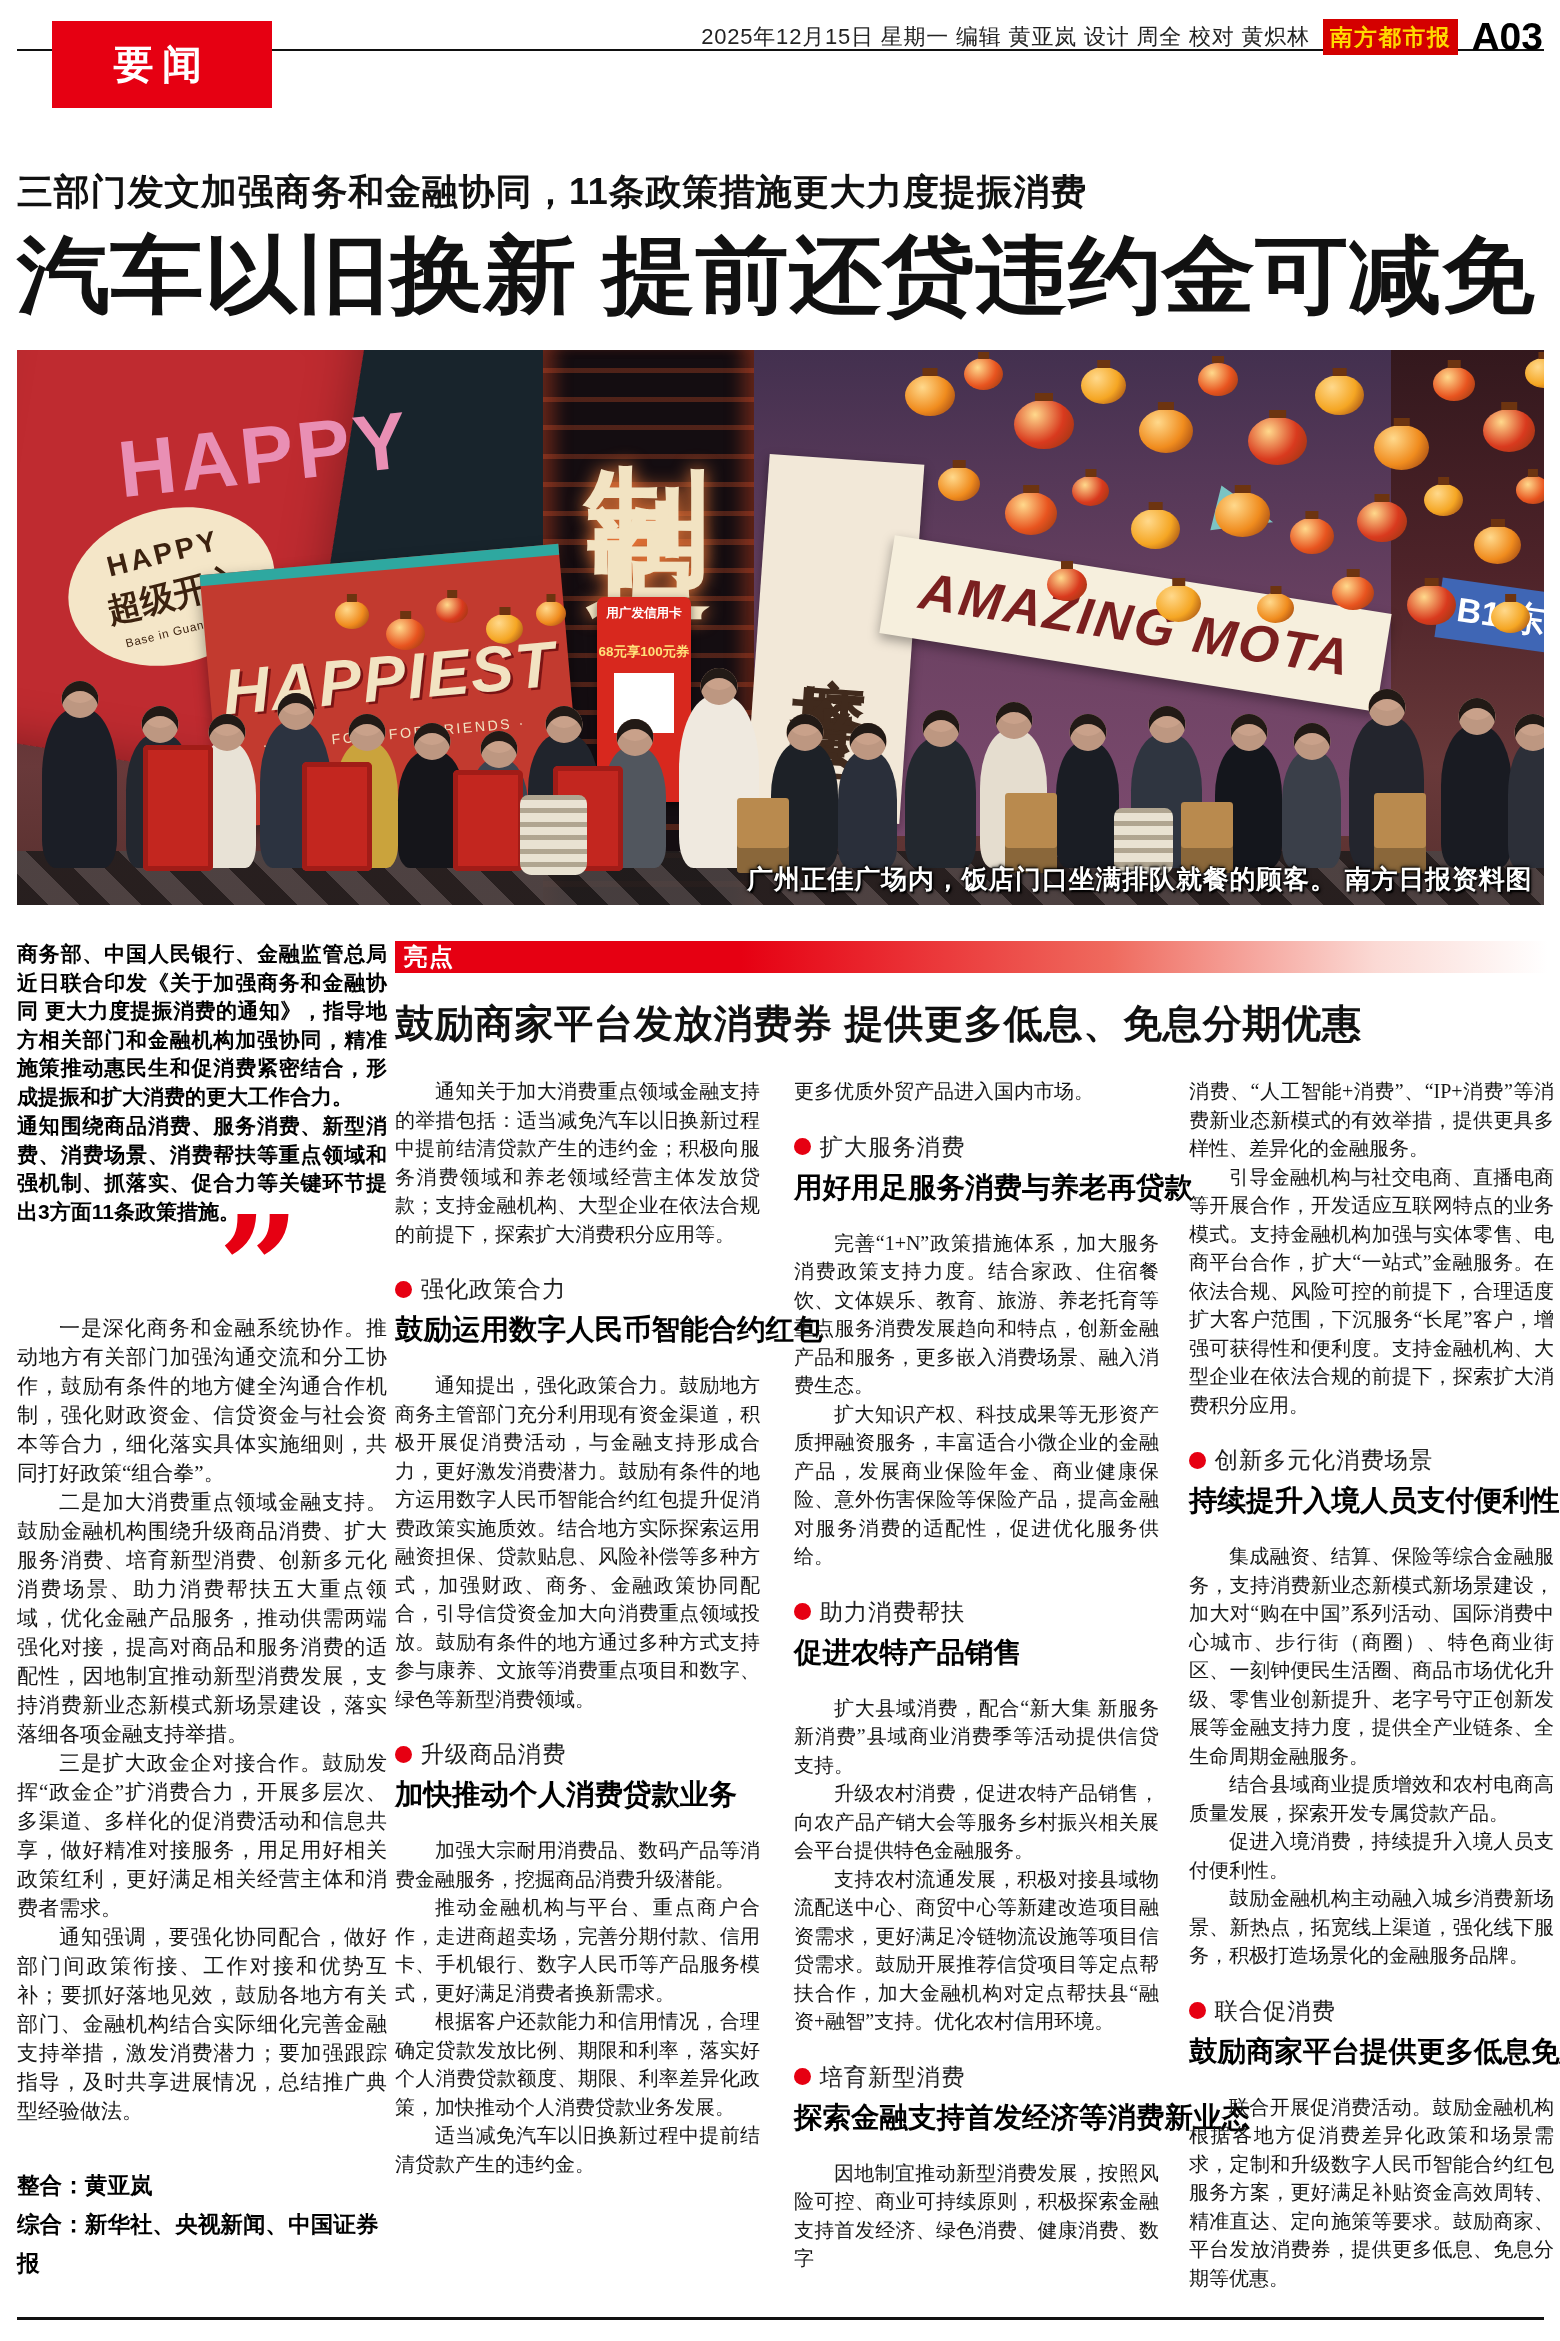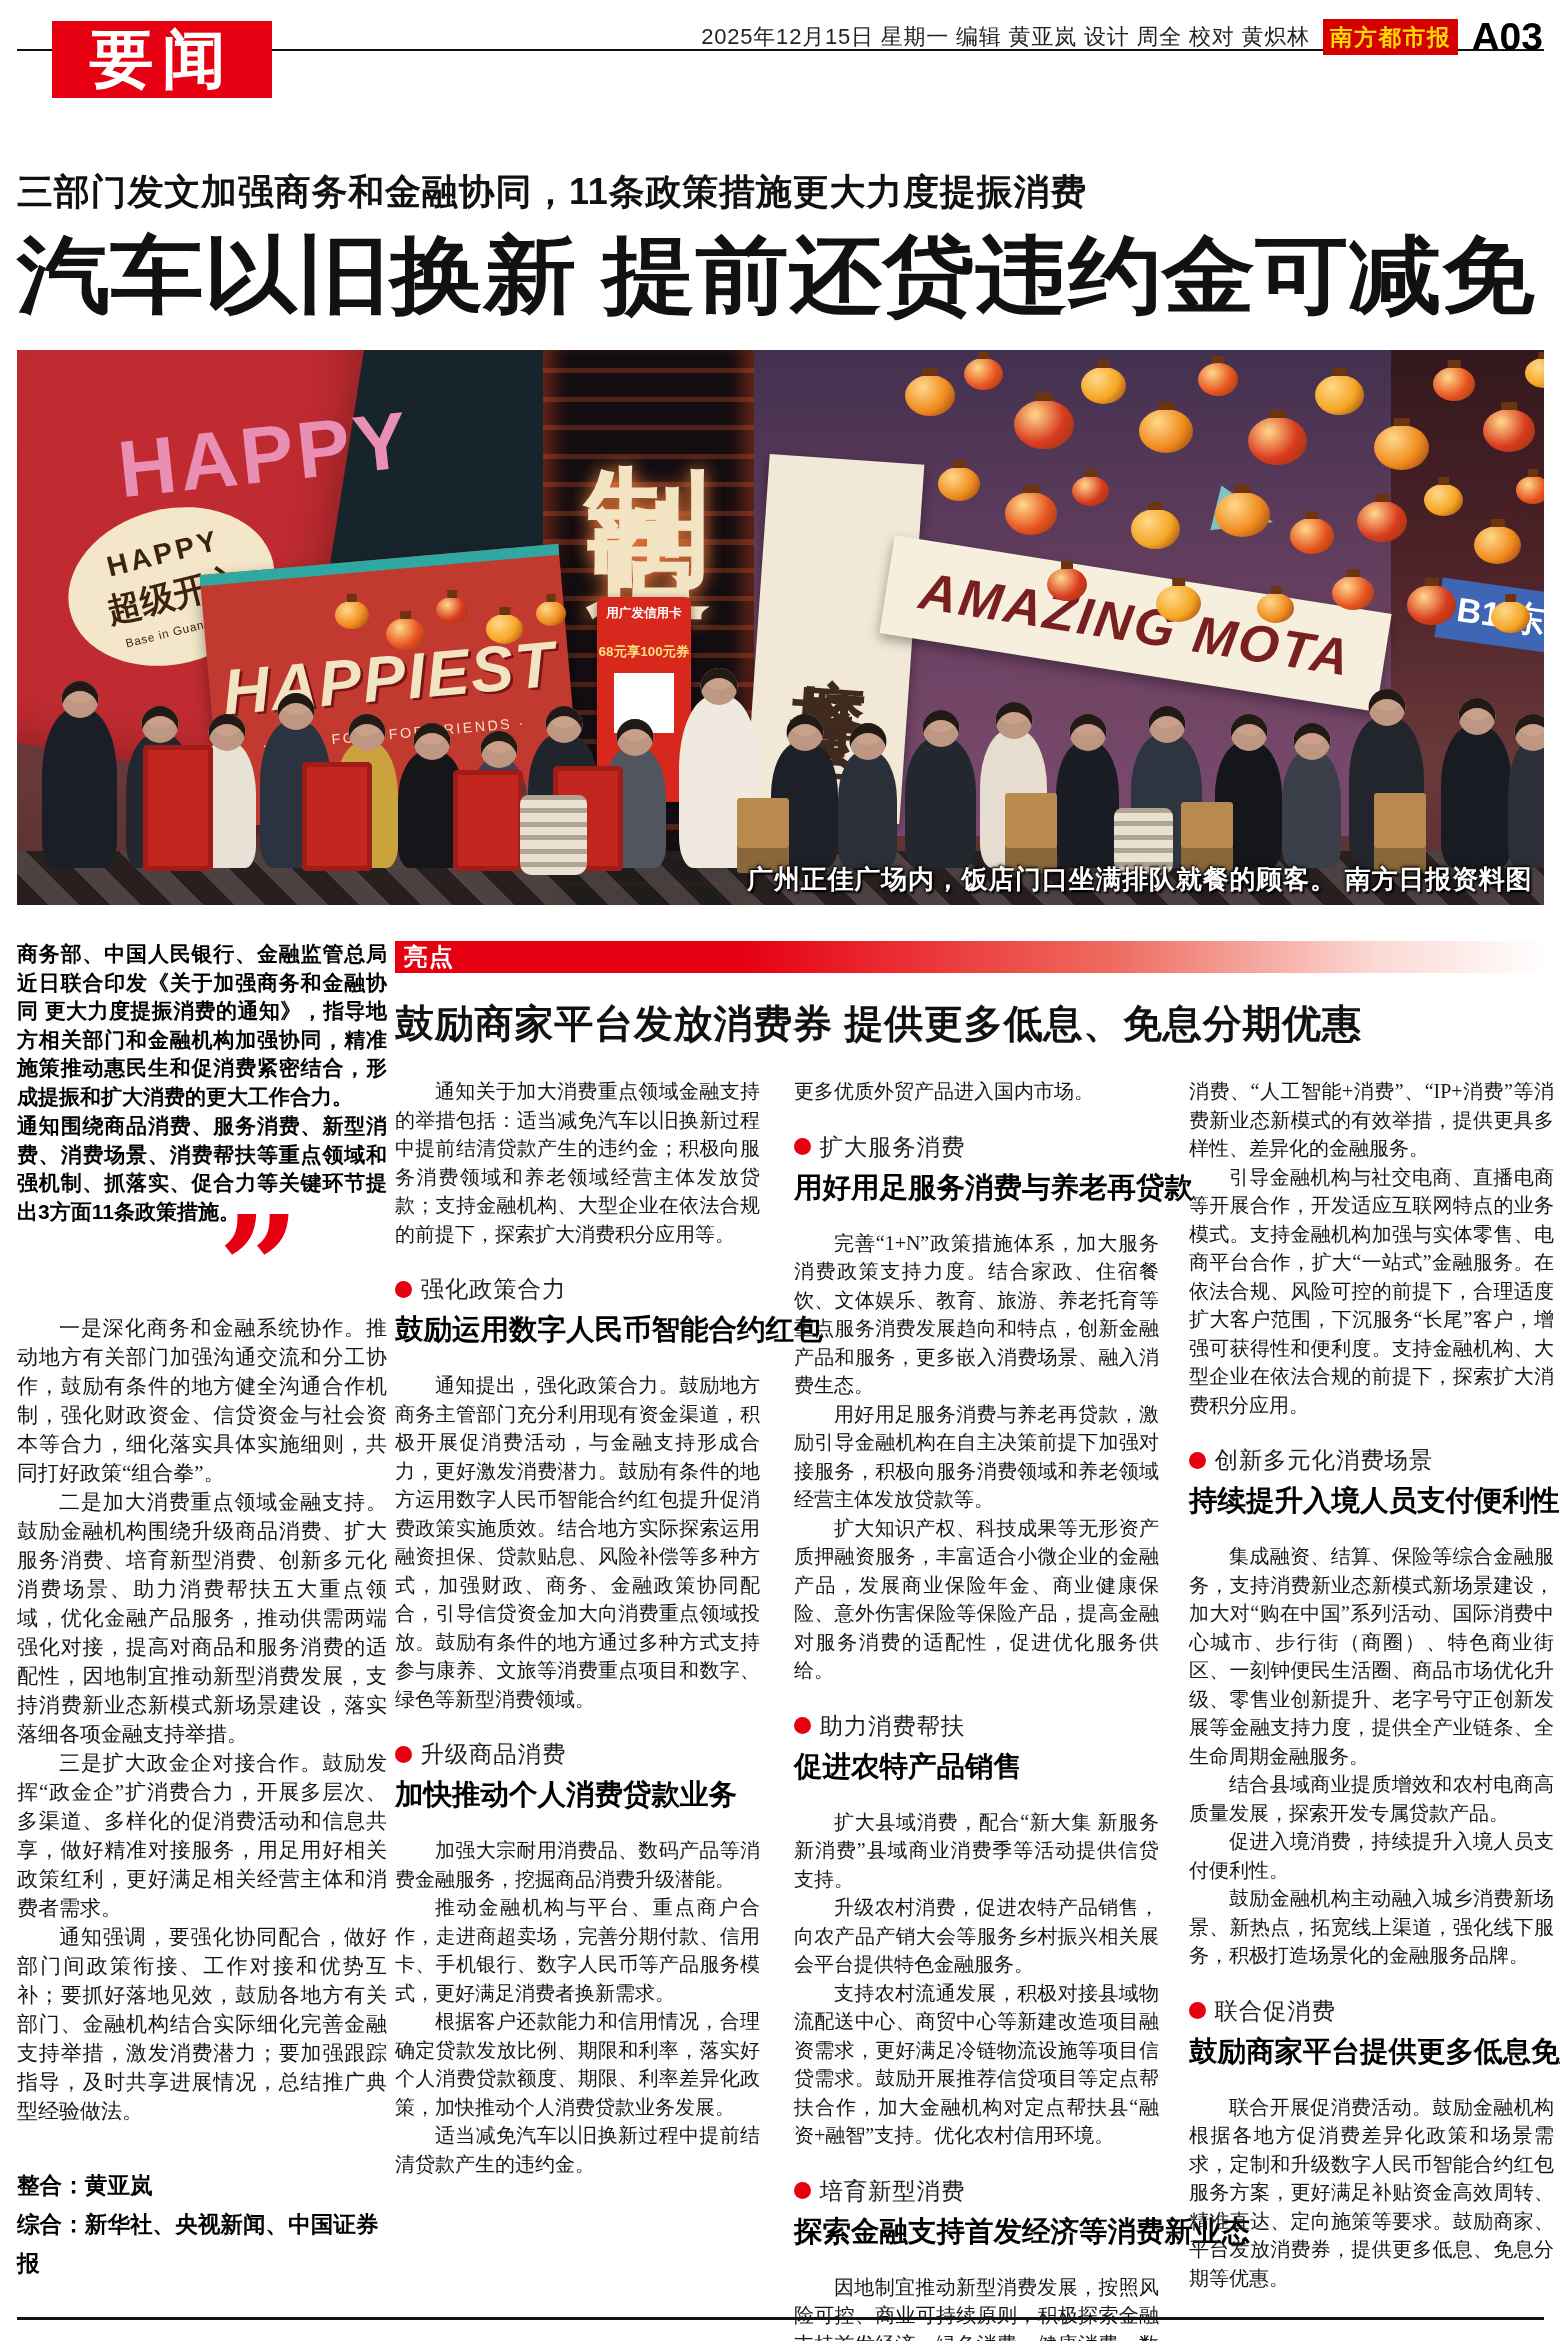--- a/index.html
+++ b/index.html
@@ -1,21 +1,21 @@
 <!DOCTYPE html>
 <html style="font-size:13.4px"><head>
 <meta charset="utf-8">
 <style>
   html,body{margin:0;padding:0;background:#f3f3f3;}
   .page{position:relative;width:1560px;height:2342px;background:#ffffff;margin:0 auto;overflow:hidden;
         font-family:"Liberation Sans",sans-serif;color:#111;}
   
   .hdr-rule{position:absolute;left:17px;top:49px;width:1527px;height:1.7px;background:#111;}
-  .section-tag{position:absolute;left:52px;top:21px;width:220px;height:77px;background:#e60012;
-    color:#fff;font-weight:900;font-size:64px;letter-spacing:8.4px;display:flex;align-items:center;justify-content:center;}
+  .section-tag{position:absolute;left:52px;top:21px;width:220px;height:87px;background:#e60012;
+    color:#fff;font-weight:900;font-size:40px;letter-spacing:8.4px;display:flex;align-items:center;justify-content:center;}
   .hdr-right{position:absolute;right:17px;top:15px;display:flex;align-items:center;gap:13.4px;}
   .dateline{font-size:22px;color:#222;letter-spacing:0.8px;}
   .masthead{background:#d40000;color:#ffd900;font-weight:900;font-size:22.6px;padding:2.5px 6.7px;letter-spacing:1.7px;}
   .pageno{font-size:39px;font-weight:900;color:#000;}
   
   .kicker{position:absolute;left:17px;top:168px;font-size:36px;font-weight:900;letter-spacing:0.8px;white-space:nowrap;}
   .main-headline{position:absolute;left:17px;top:219px;font-size:84px;font-weight:900;letter-spacing:0px;
     transform:scaleX(1.11);transform-origin:left top;white-space:nowrap;}
   
   .photo{position:absolute;left:17px;top:350px;width:1527px;height:555px;overflow:hidden;
@@ -268,21 +268,20 @@
   <div class="col c1">
       <p class="noindent">更多优质外贸产品进入国内市场。</p>
       <div class="sub">
         <div class="brow">
           <span class="dot"></span>
           <span class="label">扩大服务消费</span>
         </div>
         <div class="title">用好用足服务消费与养老再贷款</div>
       </div>
       <p>完善“1+N”政策措施体系，加大服务消费政策支持力度。结合家政、住宿餐饮、文体娱乐、教育、旅游、养老托育等重点服务消费发展趋向和特点，创新金融产品和服务，更多嵌入消费场景、融入消费生态。</p>
-      <p>用好用足服务消费与养老再贷款，激励引导金融机构在自主决策前提下加强对接服务，积极向服务消费领域和养老领域经营主体发放贷款等。</p>
       <p>扩大知识产权、科技成果等无形资产质押融资服务，丰富适合小微企业的金融产品，发展商业保险年金、商业健康保险、意外伤害保险等保险产品，提高金融对服务消费的适配性，促进优化服务供给。</p>
       <div class="sub">
         <div class="brow">
           <span class="dot"></span>
           <span class="label">助力消费帮扶</span>
         </div>
         <div class="title">促进农特产品销售</div>
       </div>
       <p>扩大县域消费，配合“新大集  新服务  新消费”县域商业消费季等活动提供信贷支持。</p>
       <p>升级农村消费，促进农特产品销售，向农产品产销大会等服务乡村振兴相关展会平台提供特色金融服务。</p>

